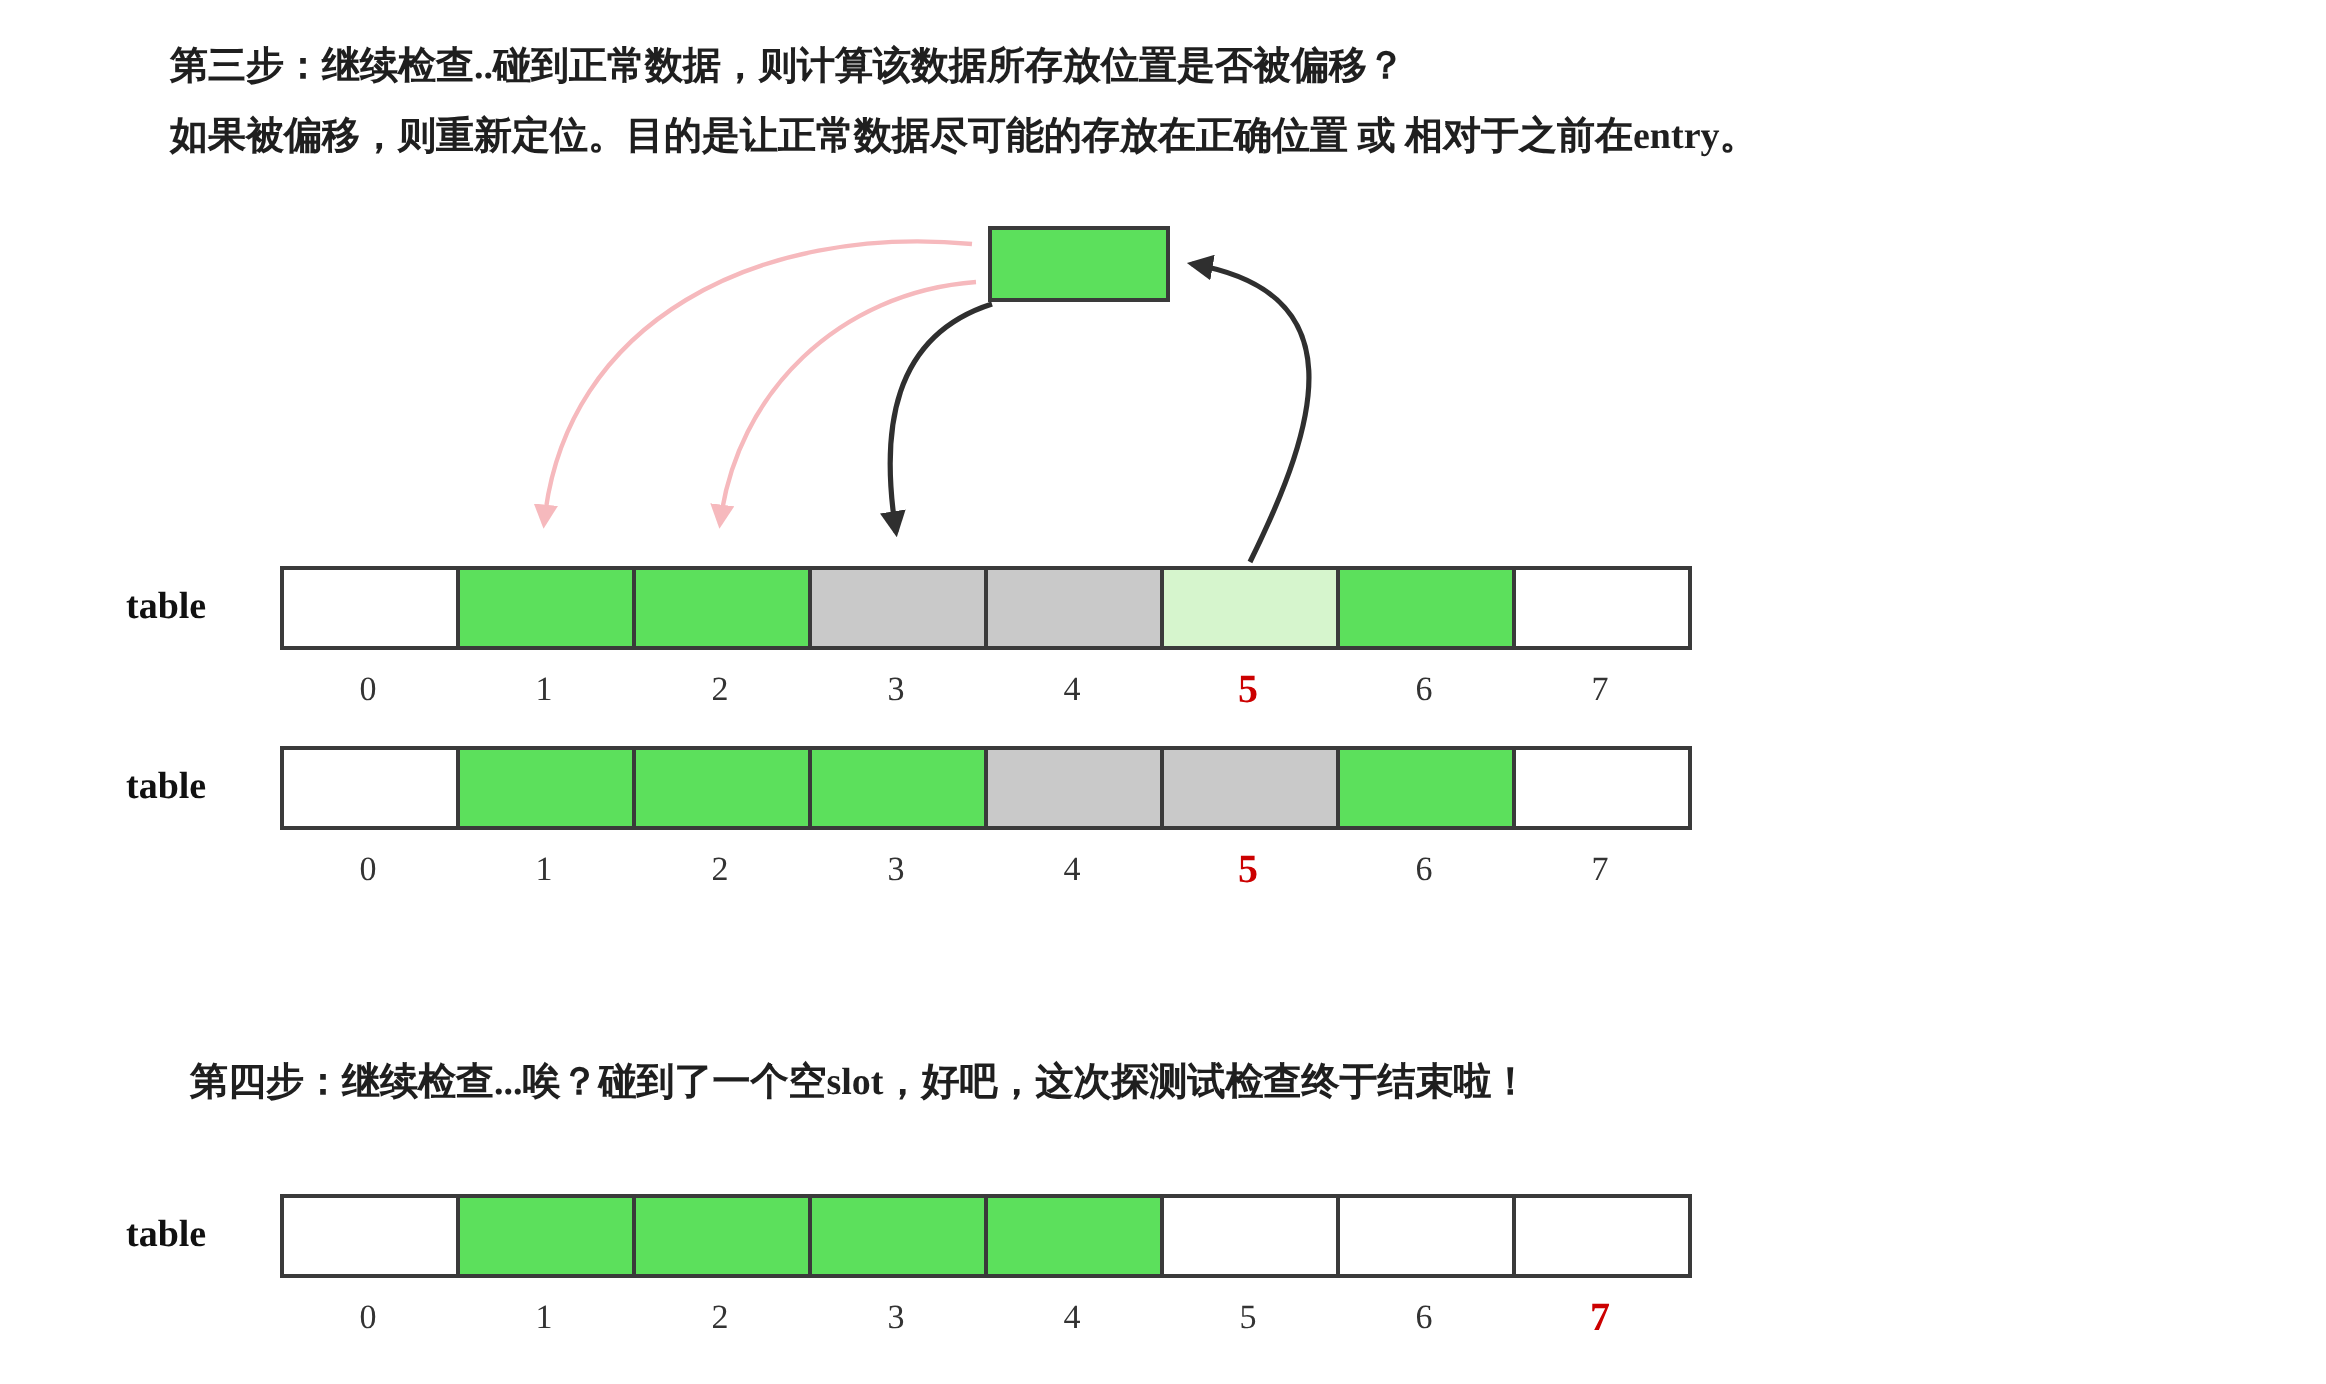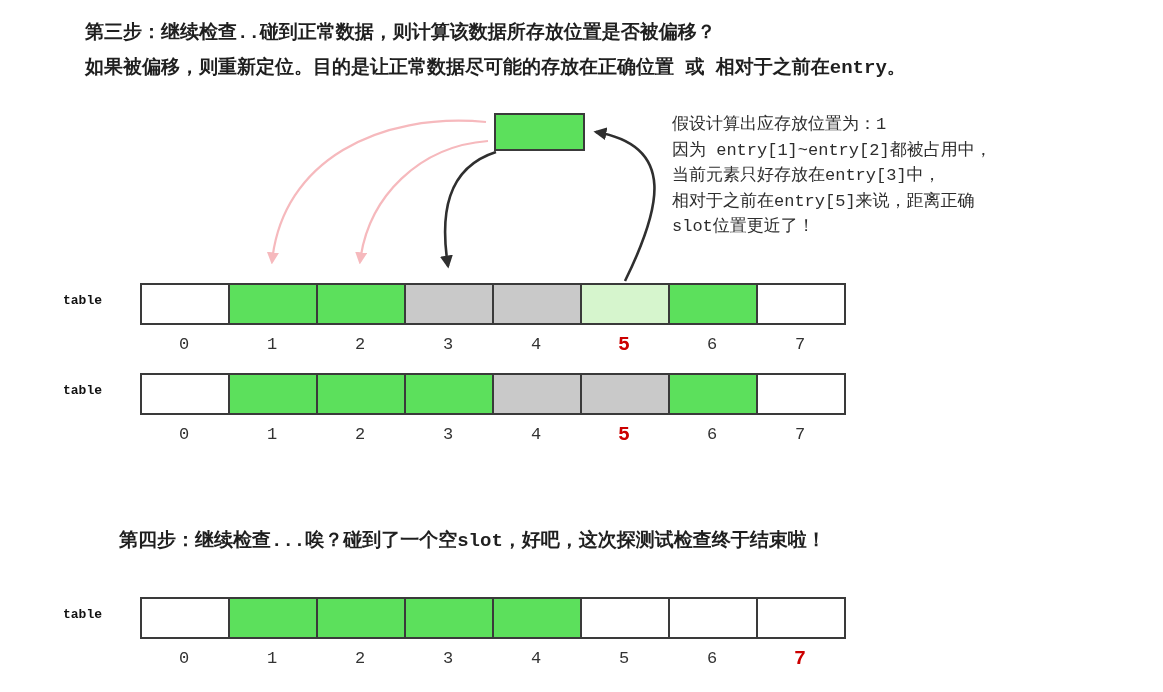--- a/index.html
+++ b/index.html
@@ -1,33 +1,33 @@
 <!DOCTYPE html>
 <html style="--white: #ffffff; --green: #5ce05c; --pale_green: #d6f5cd; --gray: #c9c9c9; --border: #3a3a3a; --red: #cc0000; --black_arrow: #2f2f2f; --pink_arrow: #f6b9bd; --text: #1f1f1f;"><head>
 <meta charset="utf-8">
 <style>
   * { margin:0; padding:0; box-sizing:border-box; }
   html,body { background:#ffffff; }
   .canvas {
     position:relative; width:1163px; height:692px; background:#fff;
-    font-family:Liberation Mono, monospace; overflow:hidden;
+    font-family:Liberation Serif, serif; overflow:hidden;
   }
   .heading {
     position:absolute; font-size:19px; font-weight:700;
     color:var(--text); line-height:35px; white-space:nowrap;
   }
   .float-box {
     position:absolute; left:494px; top:113px; width:91px; height:38px;
     background:var(--green); border:2px solid var(--border);
   }
   .annotation {
     position:absolute; left:672px; top:112px; font-size:17px;
     line-height:25.5px; color:#2d2d2d;
   }
-  .tbl-label { position:absolute; left:63px; font-size:13px; font-weight:700; color:#111; }
+  .tbl-label { position:absolute; left:63px; font-size:19px; font-weight:700; color:#111; }
   .row { position:absolute; left:140px; display:flex; height:42px; }
   .cell { width:90px; height:42px; border:2px solid var(--border); margin-left:-2px; }
   .cell:first-child { margin-left:0; }
   .idx-row { position:absolute; left:140px; display:flex; }
   .idx { width:88px; text-align:center; font-size:17px; line-height:24px; color:#333; }
   .idx.hot { color:var(--red); font-weight:700; font-size:20px; }
   .arrows { position:absolute; left:0; top:0; pointer-events:none; }
   .pink  { fill:none; stroke:var(--pink_arrow); stroke-width:2.2px; }
   .blackline { fill:none; stroke:var(--black_arrow); stroke-width:2.6px; }
 </style>
@@ -36,27 +36,20 @@
 
 <div class="canvas">
 
   <div class="heading" style="left:85px; top:16px;">
     <div>第三步：继续检查..碰到正常数据，则计算该数据所存放位置是否被偏移？</div>
     <div>如果被偏移，则重新定位。目的是让正常数据尽可能的存放在正确位置 或 相对于之前在entry。</div>
   </div>
 
   <div class="float-box"></div>
 
-  <div class="annotation">
-      <div>假设计算出应存放位置为：1</div>
-      <div>因为 entry[1]~entry[2]都被占用中，</div>
-      <div>当前元素只好存放在entry[3]中，</div>
-      <div>相对于之前在entry[5]来说，距离正确</div>
-      <div>slot位置更近了！</div>
-    </div>
 
   <div class="tbl-label" style="top:293px;">table</div>
   <div class="row" style="top:283px;">
       <div class="cell" style="background: var(--white);"></div>
       <div class="cell" style="background: var(--green);"></div>
       <div class="cell" style="background: var(--green);"></div>
       <div class="cell" style="background: var(--gray);"></div>
       <div class="cell" style="background: var(--gray);"></div>
       <div class="cell" style="background: var(--pale_green);"></div>
       <div class="cell" style="background: var(--green);"></div>
@@ -88,21 +81,21 @@
       <div class="idx">0</div>
       <div class="idx">1</div>
       <div class="idx">2</div>
       <div class="idx">3</div>
       <div class="idx">4</div>
       <div class="idx hot">5</div>
       <div class="idx">6</div>
       <div class="idx">7</div>
     </div>
 
-  <div class="heading" style="left:95px; top:524px;margin-left:24px;">第四步：继续检查...唉？碰到了一个空slot，好吧，这次探测试检查终于结束啦！</div>
+  <div class="heading" style="left:95px; top:524px;">第四步：继续检查...唉？碰到了一个空slot，好吧，这次探测试检查终于结束啦！</div>
 
   <div class="tbl-label" style="top:607px;">table</div>
   <div class="row" style="top:597px;">
       <div class="cell" style="background: var(--white);"></div>
       <div class="cell" style="background: var(--green);"></div>
       <div class="cell" style="background: var(--green);"></div>
       <div class="cell" style="background: var(--green);"></div>
       <div class="cell" style="background: var(--green);"></div>
       <div class="cell" style="background: var(--white);"></div>
       <div class="cell" style="background: var(--white);"></div>

